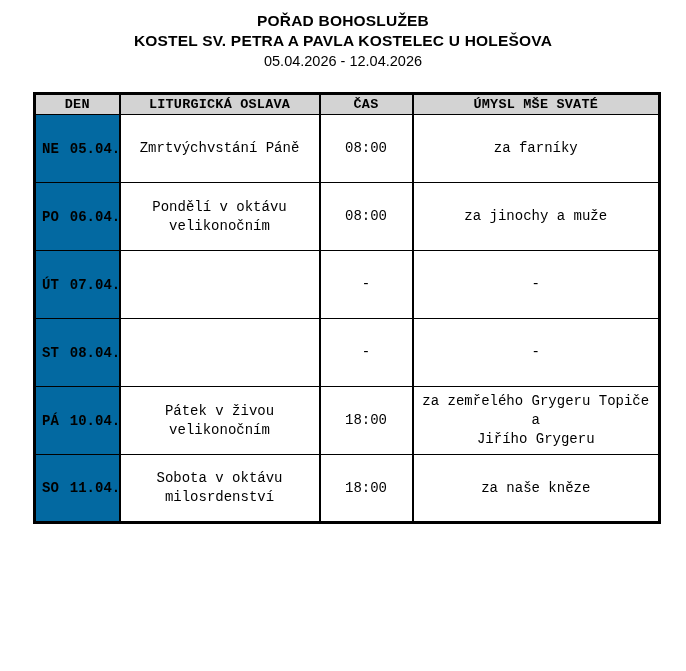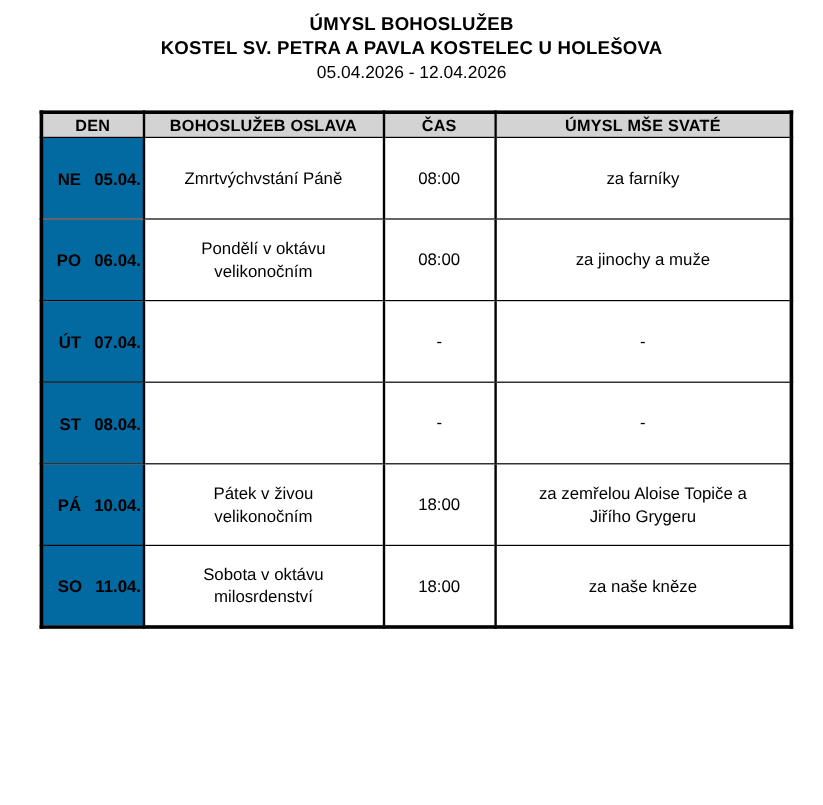--- a/index.html
+++ b/index.html
@@ -14,20 +14,21 @@
   .doc-header { text-align: center; padding-top: 11px; }
   .title-line { font-weight: bold; font-size: 15.5px; line-height: 20px; letter-spacing: 0.2px; }
   .date-line  { font-size: 14.5px; line-height: 20px; }
 
   table.schedule {
     border-collapse: collapse;
     table-layout: fixed;
     width: 625px;
     margin: 21px 0 0 33px;
     border: 3px solid #000;
+    font-family: Liberation Mono, monospace;
   }
   col.c-day  { width: 85px; }
   col.c-lit  { width: 200px; }
   col.c-time { width: 93px; }
   col.c-int  { width: 247px; }
 
   .schedule th, .schedule td {
     border: 2px solid #000;
     border-top-width: 1px;
     border-bottom-width: 1px;
@@ -62,36 +63,36 @@
     padding: 2px 2px;
   }
   td.lit-cell, td.int-cell { white-space: pre-line; }
 </style>
 </head>
 <body>
 
 <div class="page">
 
   <header class="doc-header">
-    <div class="title-line">ÚMYSL BOHOSLUŽEB</div>
+    <div class="title-line">POŘAD BOHOSLUŽEB</div>
     <div class="title-line">KOSTEL SV. PETRA A PAVLA KOSTELEC U HOLEŠOVA</div>
     <div class="date-line">05.04.2026 - 12.04.2026</div>
   </header>
 
   <table class="schedule">
     <colgroup>
       <col class="c-day">
         <col class="c-lit">
         <col class="c-time">
         <col class="c-int">
     </colgroup>
     <thead>
       <tr>
         <th>DEN</th>
-        <th>BOHOSLUŽEB OSLAVA</th>
+        <th>LITURGICKÁ OSLAVA</th>
         <th>ČAS</th>
         <th>ÚMYSL MŠE SVATÉ</th>
       </tr>
     </thead>
     <tbody>
   <tr>
     <td class="day-cell"><span class="day-abbr">NE</span><span class="day-date">05.04.</span></td>
     <td class="lit-cell">Zmrtvýchvstání Páně</td>
     <td class="time-cell">08:00</td>
     <td class="int-cell">za farníky</td>
@@ -118,21 +119,21 @@
     <td class="time-cell">-</td>
     <td class="int-cell">-</td>
   </tr>
 
 
   <tr>
     <td class="day-cell"><span class="day-abbr">PÁ</span><span class="day-date">10.04.</span></td>
     <td class="lit-cell">Pátek v živou
 velikonočním</td>
     <td class="time-cell">18:00</td>
-    <td class="int-cell">za zemřelou Aloise Topiče a
+    <td class="int-cell">za zemřelého Grygeru Topiče a
 Jiřího Grygeru</td>
   </tr>
 
   <tr>
     <td class="day-cell"><span class="day-abbr">SO</span><span class="day-date">11.04.</span></td>
     <td class="lit-cell">Sobota v oktávu
 milosrdenství</td>
     <td class="time-cell">18:00</td>
     <td class="int-cell">za naše kněze</td>
   </tr>

